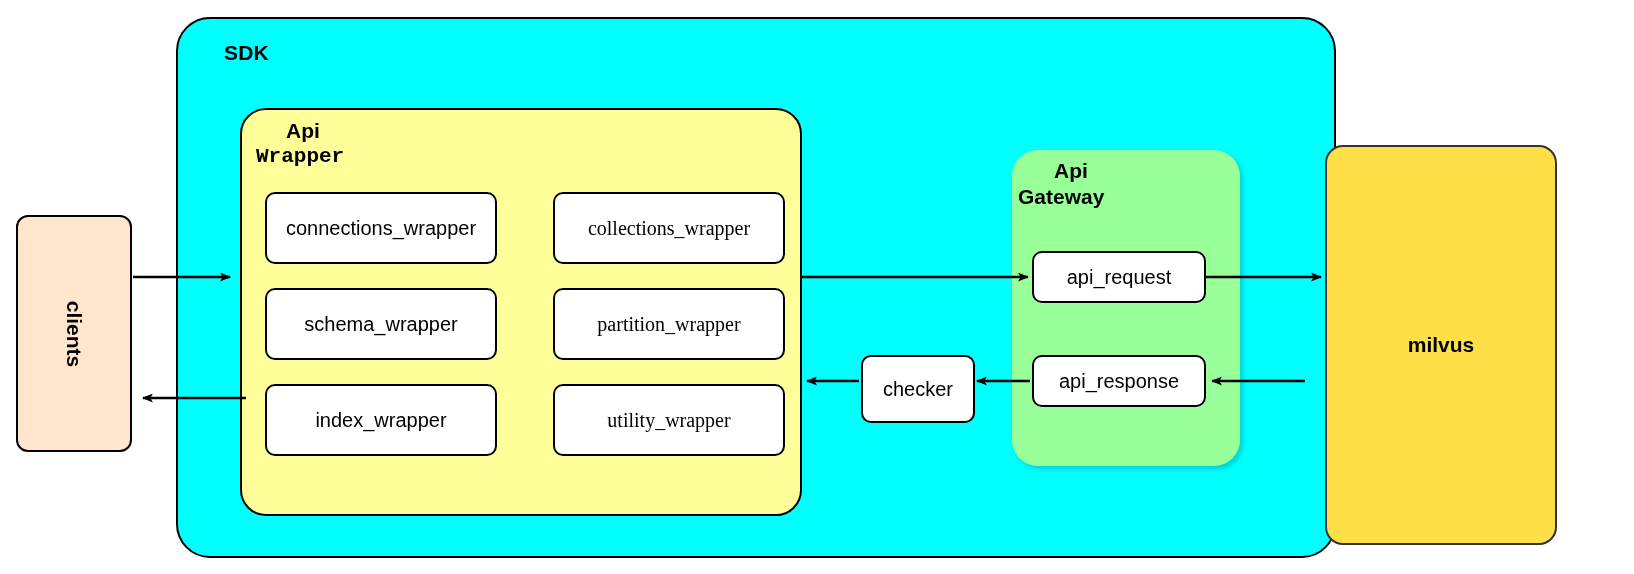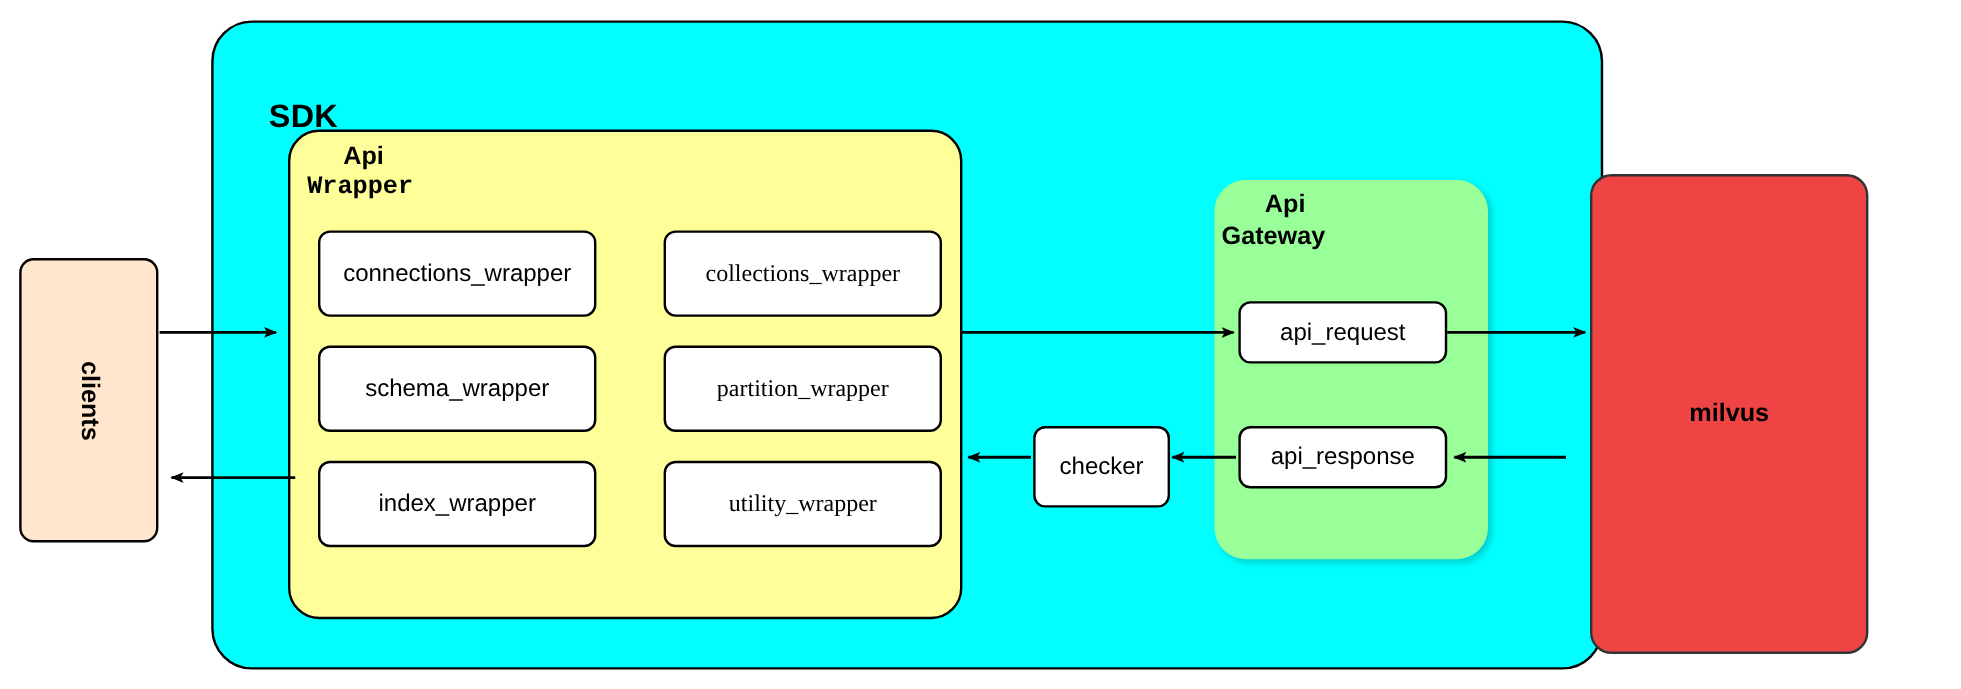--- a/index.html
+++ b/index.html
@@ -34,25 +34,24 @@
     height: 541px;
     background: #00ffff;
     border: 2px solid #000000;
     border-radius: 34px;
     display: block;
   }
   .sdk-label {
     position: absolute;
     left: 46px;
     top: 22px;
-    font-size: 27px;
+    font-size: 21px;
     font-weight: bold;
     color: #000000;
     letter-spacing: 0.2px;
-    margin-top: 41px;
   }
 
   
   .wrapper-box {
     left: 240px;
     top: 108px;
     width: 562px;
     height: 408px;
     background: #ffff99;
     border: 2px solid #000000;
@@ -149,21 +148,21 @@
     white-space: nowrap;
     color: #000000;
   }
 
   
   .milvus-box {
     left: 1325px;
     top: 145px;
     width: 232px;
     height: 400px;
-    background: #ef4444;
+    background: #fde047;
     border: 2px solid #333333;
     border-radius: 18px;
     font-size: 21px;
     font-weight: bold;
   }
 
   
   #arrows {
     position: absolute;
     left: 0;

